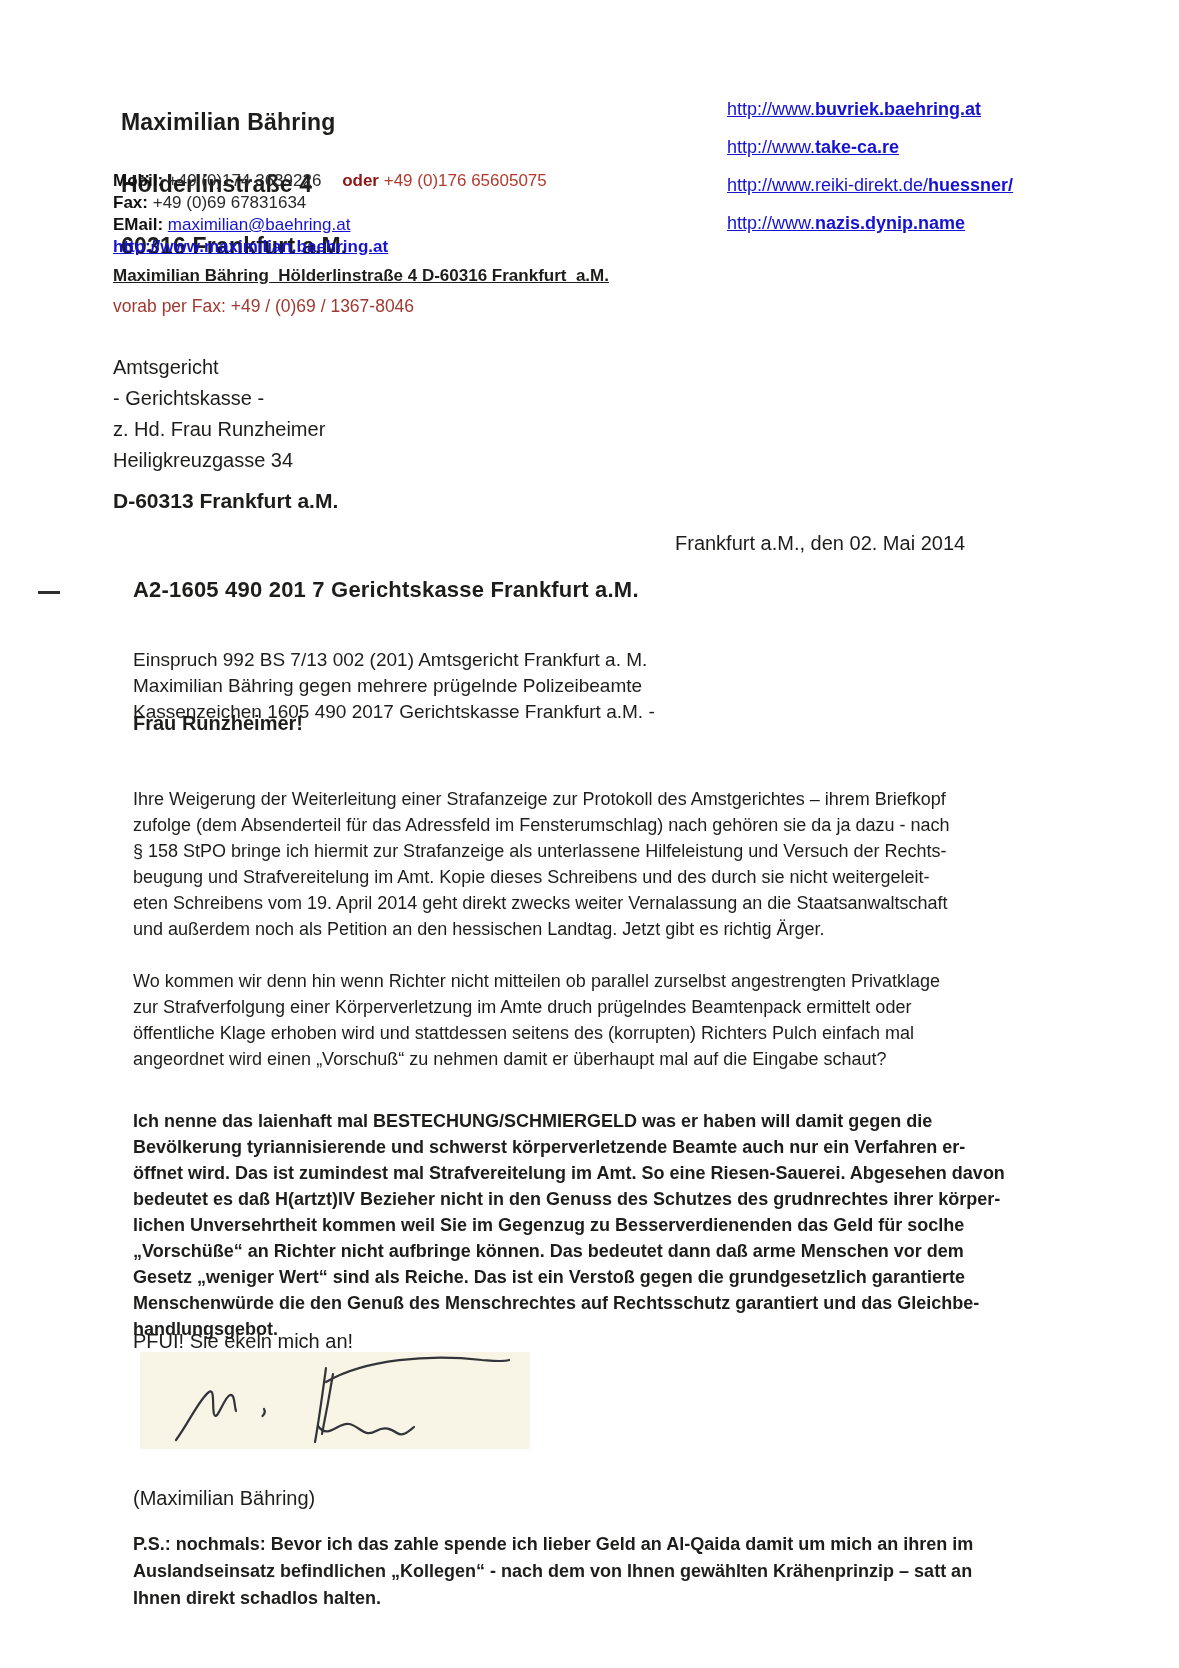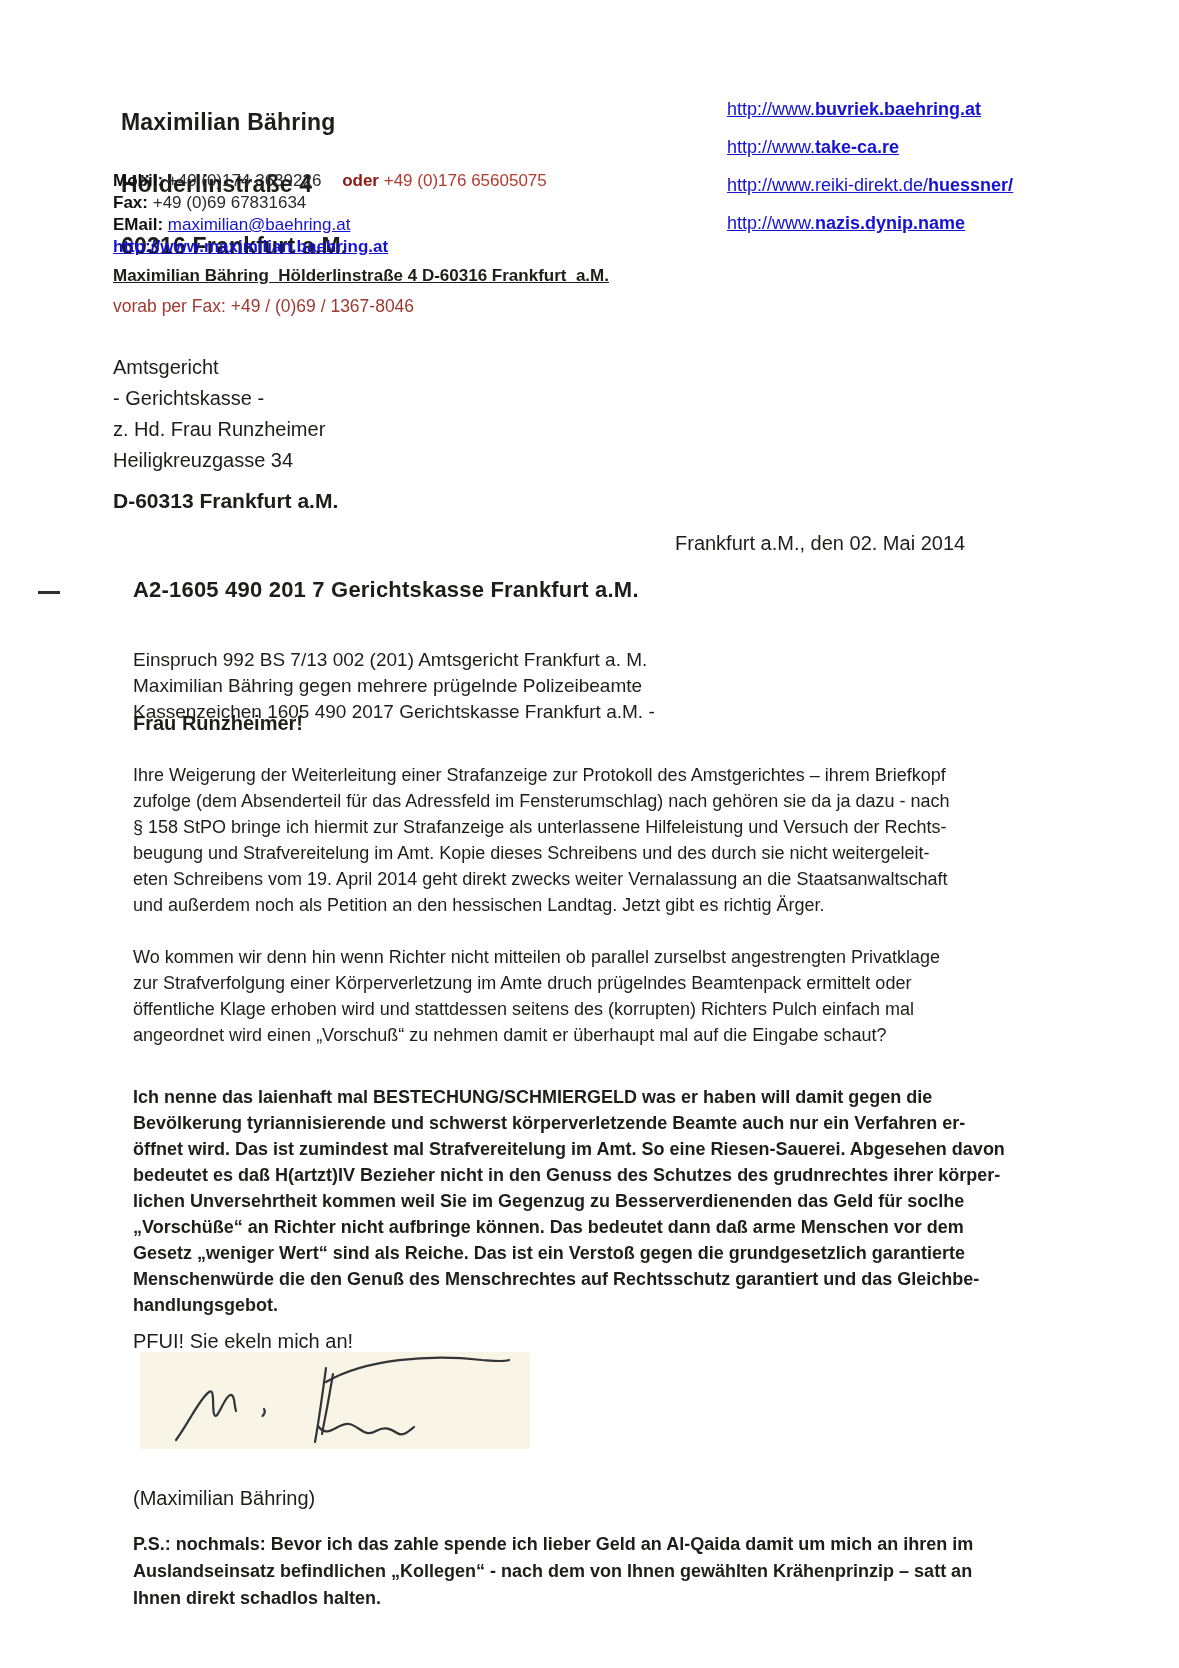--- a/index.html
+++ b/index.html
@@ -81,21 +81,21 @@
   .subject-lines {
     left: 133px; top: 610px;
     font-size: 19px; line-height: 26px; margin-top: 37px;
   }
 
   .salutation {
     left: 133px; top: 712px;
     font-size: 20px; font-weight: 700;
   }
 
-  .para { font-size: 18px; line-height: 26px; }
+  .para { font-size: 18px; line-height: 26px; margin-top: 24px; }
   .para1 { left: 133px; top: 762px; }
   .para2 { left: 133px; top: 944px; }
   .para3 { left: 133px; top: 1084px; font-weight: 700; }
 
   .pfui {
     left: 133px; top: 1330px;
     font-size: 20px;
   }
 
   .signature-area {

